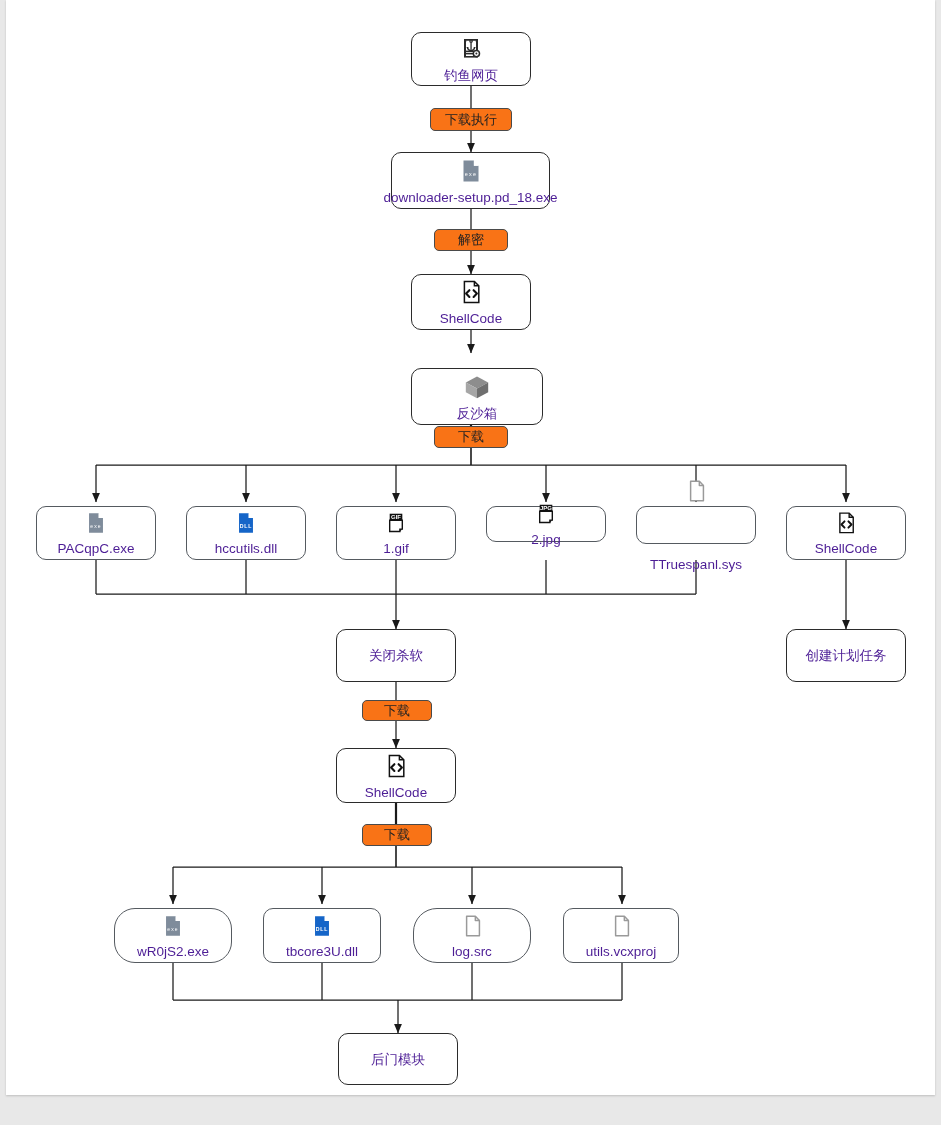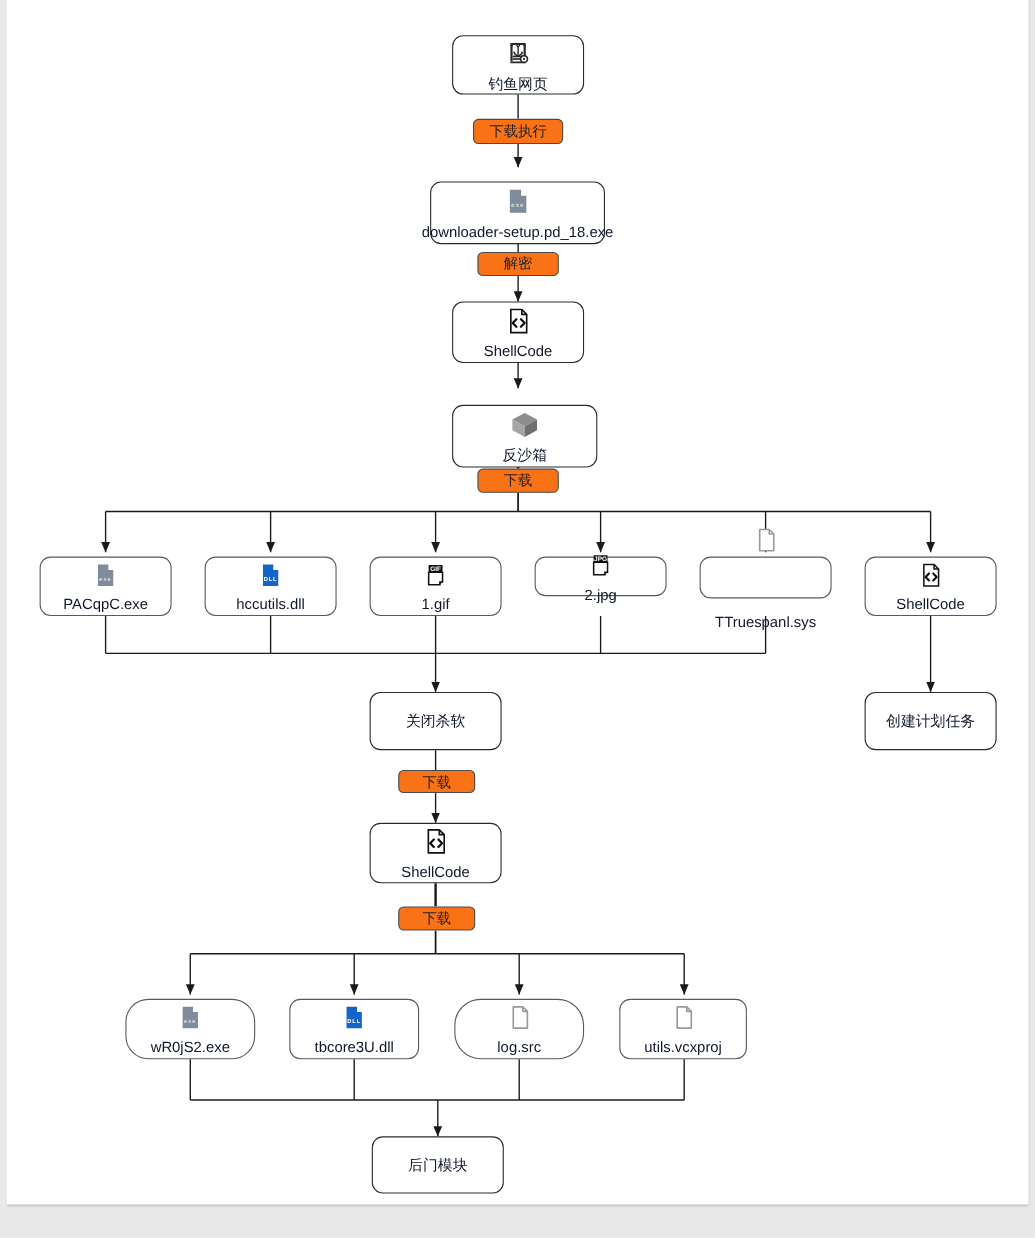--- a/index.html
+++ b/index.html
@@ -43,21 +43,21 @@
     border-radius: 10px;
     background: #ffffff;
     display: flex;
     flex-direction: column;
     align-items: center;
     justify-content: center;
   }
   .node.dark { border-color: #2b2b2b; }
   .node-label {
     font-size: 13.5px;
-    color: #0f172a;
+    color: #4c1d95;
     line-height: 15px;
     text-align: center;
     white-space: nowrap;
   }
   .node .icon {
     display: block;
     margin-bottom: 1px;
   }
   
   .elabel {
@@ -160,21 +160,21 @@
         <path d="M16.5,12.0 h2.2 l-1.1,1.8 z" fill="#2a2a2a"></path>
         <rect x="9" y="15.6" width="8" height="1.5" fill="#2a2a2a"></rect>
         <rect x="9" y="17.9" width="8" height="1.5" fill="#2a2a2a"></rect>
         <circle cx="19.4" cy="18.6" r="3.1" fill="#ffffff" stroke="#2a2a2a" stroke-width="1.5"></circle>
         <circle cx="19.4" cy="18.6" r="1" fill="#2a2a2a"></circle>
       </svg>
     </span>
     <span class="node-label">钓鱼网页</span>
   </div>
 
-  <div class="node dark" style="left:391px; top:152px; width:159px; height:57px;margin-top:13px;">
+  <div class="node dark" style="left:391px; top:152px; width:159px; height:57px;">
     <span class="icon">
       <svg width="28" height="28" viewBox="0 0 28 28" xmlns="http://www.w3.org/2000/svg">
         <path d="M6.5,3.5 h10.4 v5.2 h4.6 v15.8 h-15 z" fill="#7f8c9b"></path>
         <path d="M16.9,3.5 l4.6,5.2 h-4.6 z" fill="#ffffff"></path>
         <text x="14" y="19.2" font-family="Liberation Sans, sans-serif" font-size="5.4" fill="#ffffff" text-anchor="middle" letter-spacing="1.2">exe</text>
       </svg>
     </span>
     <span class="node-label">downloader-setup.pd_18.exe</span>
   </div>
 

